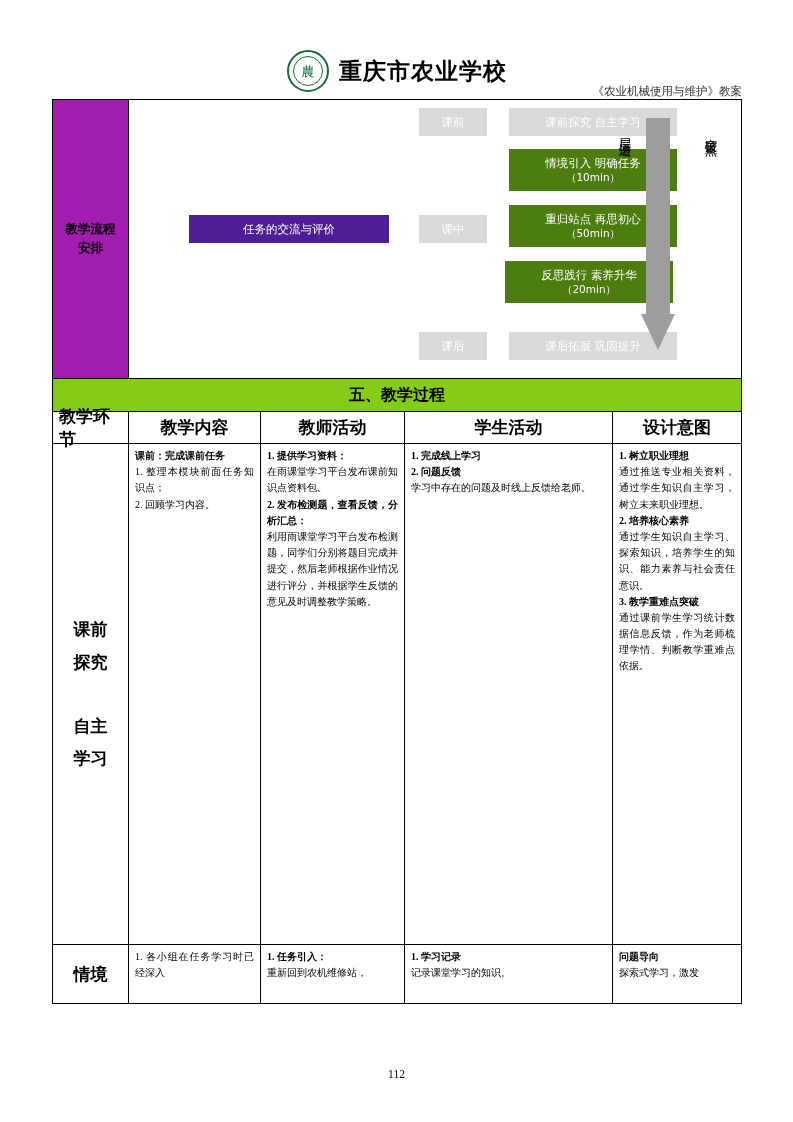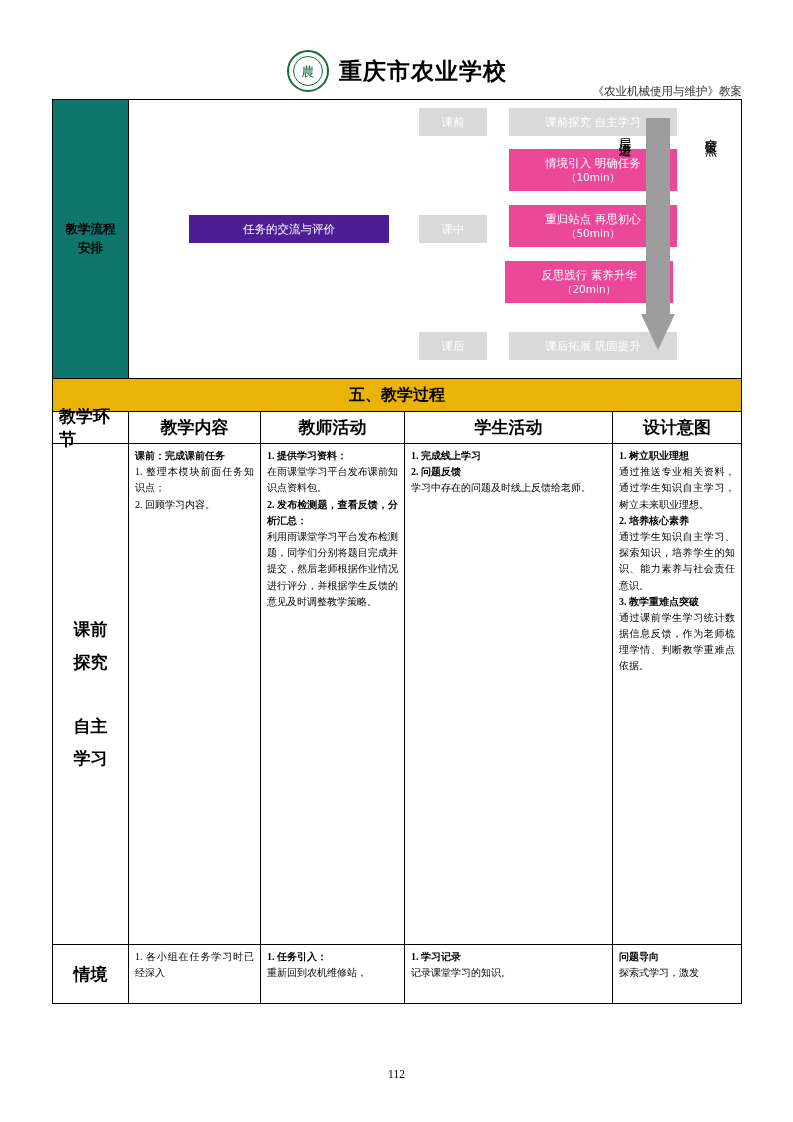--- a/index.html
+++ b/index.html
@@ -96,21 +96,21 @@
     border-right: 1px solid #000;
     padding: 4px 6px;
   }
   .cell:last-child { border-right: none; }
 
   
   .flow-row { height: 278px; }
   .flow-label {
     width: 76px;
     flex: none;
-    background: #0f766e;
+    background: #a21caf;
     display: flex;
     align-items: center;
     justify-content: center;
     font-size: 12.5px;
     font-weight: bold;
     text-align: center;
     line-height: 1.5;
   }
   .flow-body {
     flex: 1;
@@ -122,21 +122,21 @@
     color: #ffffff;
     display: flex;
     align-items: center;
     justify-content: center;
     text-align: center;
     font-size: 11.5px;
     line-height: 1.25;
     font-family: "DejaVu Sans", sans-serif;
   }
   .chip.light { background: #d9d9d9; }
-  .chip.mid   { background: #ec4899; align-items: center; }
+  .chip.mid   { background: #4d7c0f; align-items: center; }
   .chip.dark  { background: #4c1d95; }
   .chip small { font-size: 10.5px; display: block; }
 
   .arrow-wrap {
     position: absolute;
     right: 66px;
     top: 18px;
     width: 34px;
     height: 232px;
   }
@@ -164,21 +164,21 @@
     font-size: 12.5px;
     letter-spacing: 2px;
     font-family: "DejaVu Sans", sans-serif;
     color: #000;
   }
 
   
   .section-title-row { height: 32px; }
   .section-title {
     width: 100%;
-    background: #eab308;
+    background: #84cc16;
     display: flex;
     align-items: center;
     justify-content: center;
     font-size: 16px;
     font-weight: bold;
     border-right: none;
   }
 
   
   .head-row { height: 31px; }

